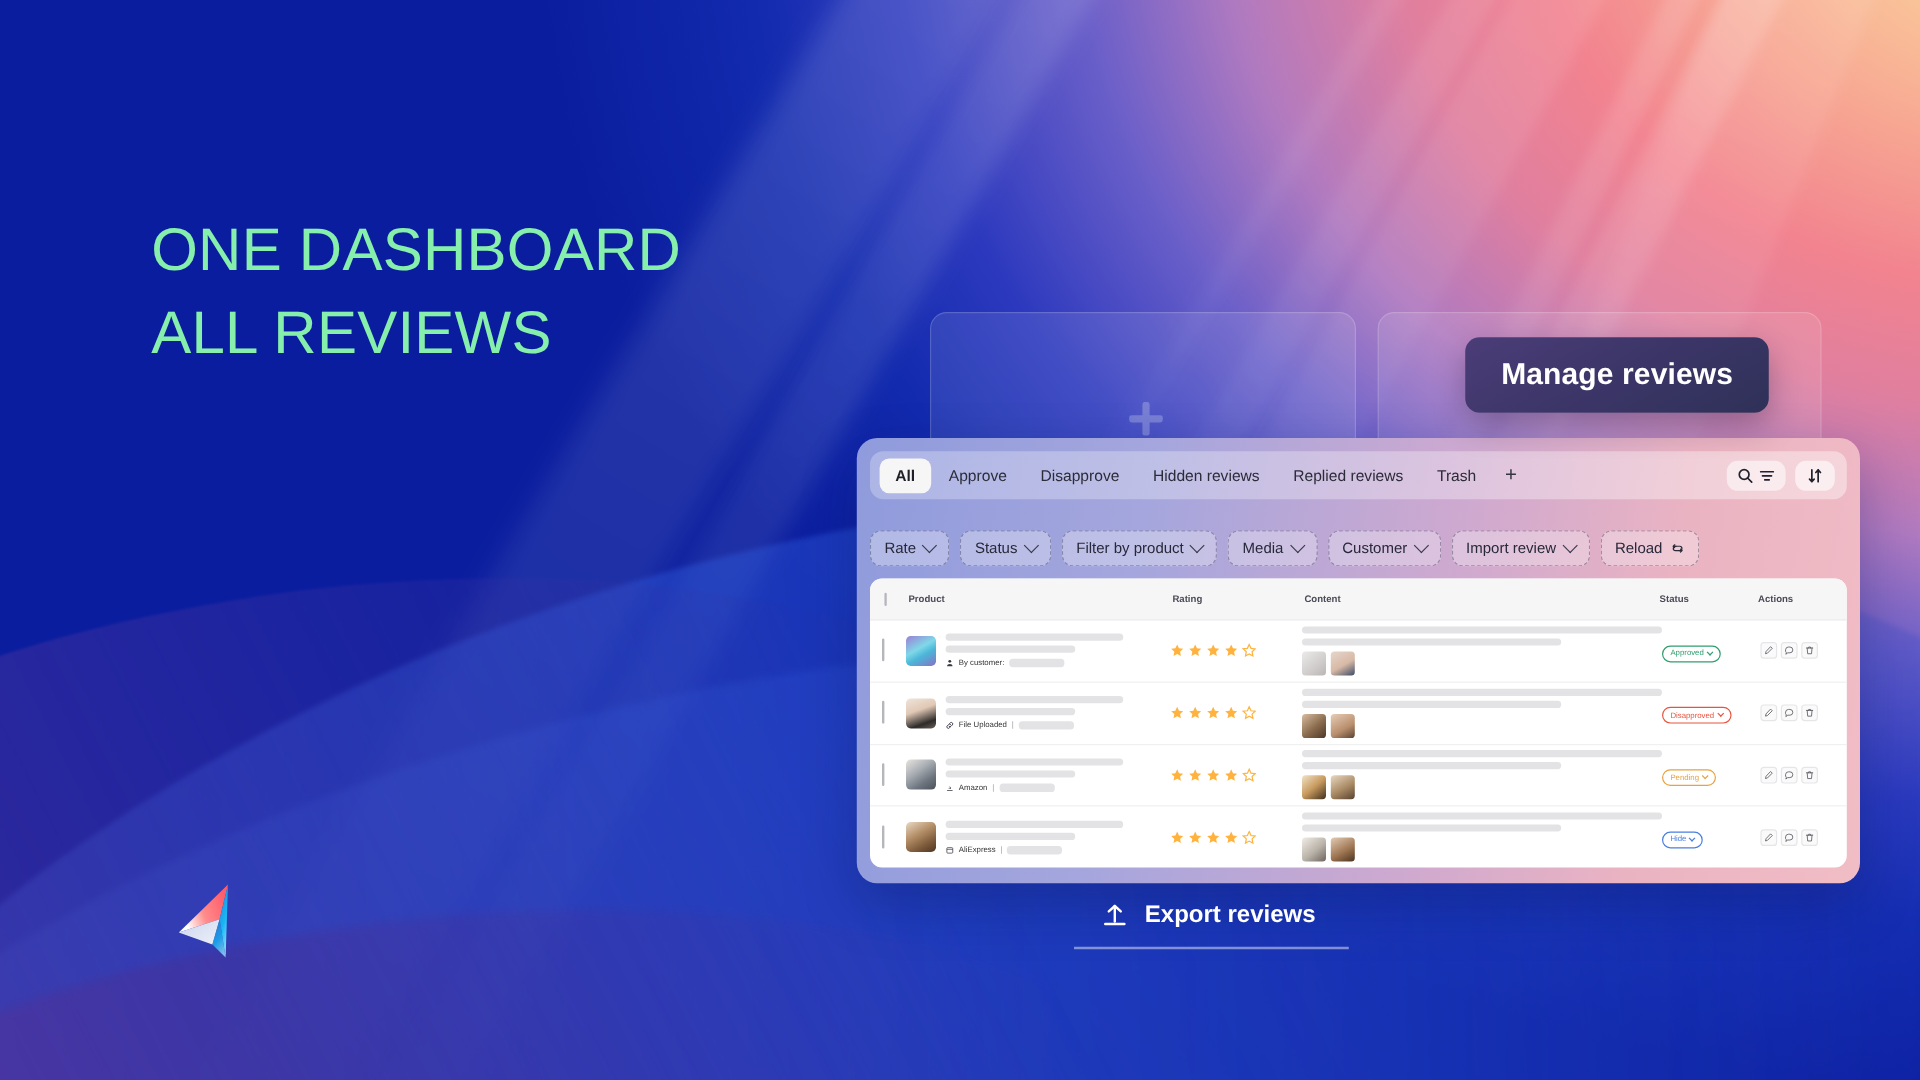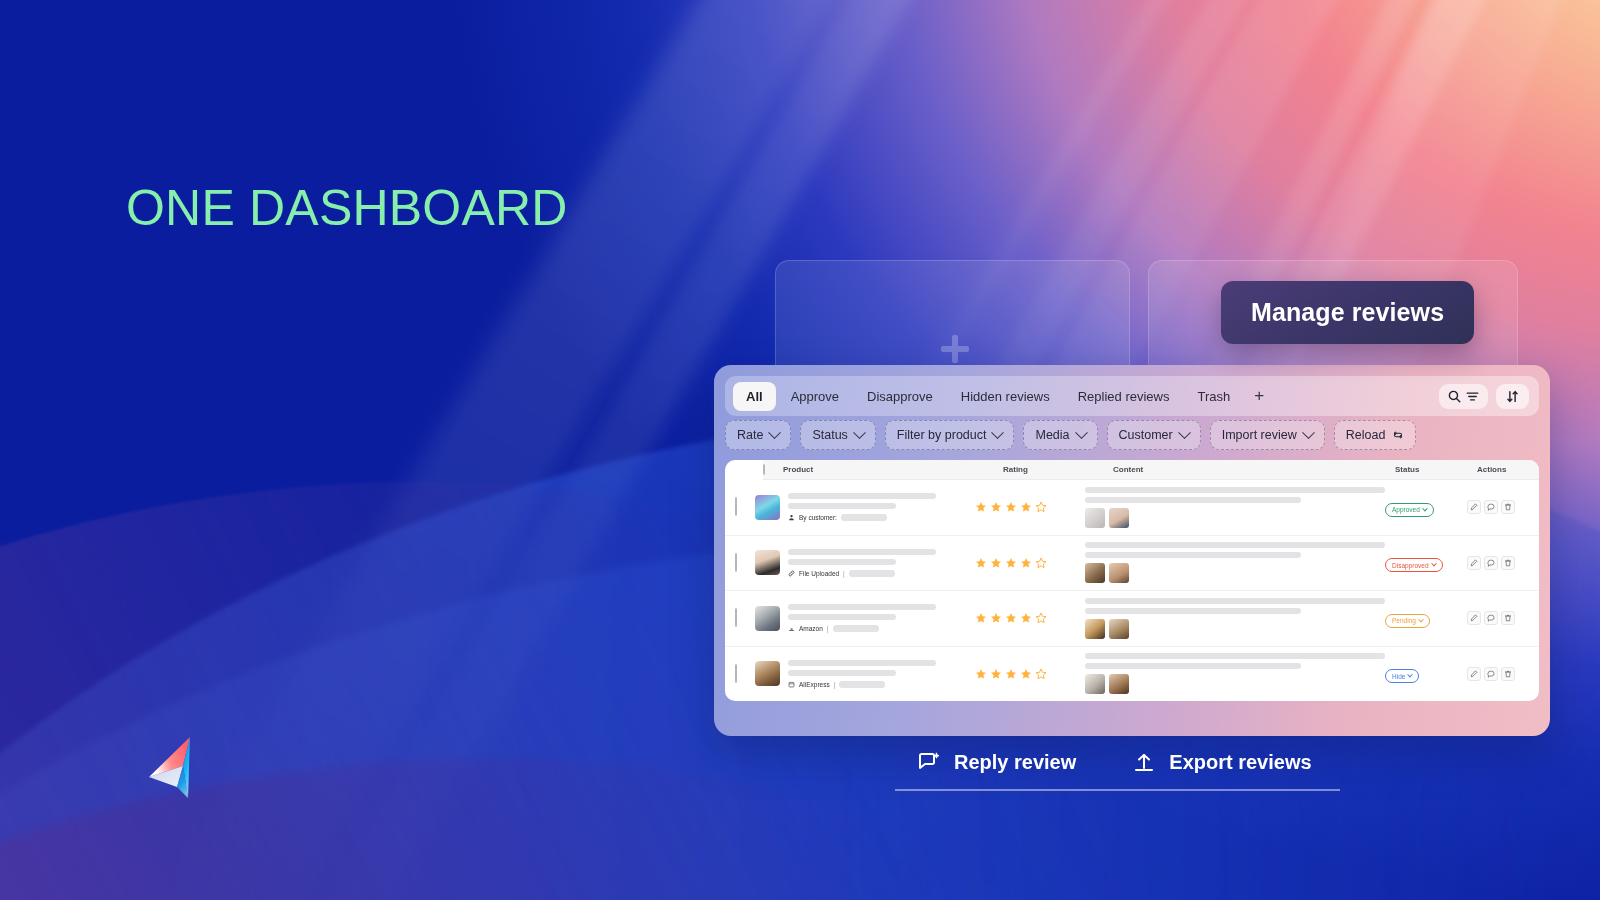--- a/index.html
+++ b/index.html
@@ -172,40 +172,40 @@
     display: flex; align-items: center; gap: 3px;
     background: rgba(255,255,255,.55); border-radius: 9px; padding: 5px 8px;
   }
   .icon-btn {
     background: rgba(255,255,255,.60); border-radius: 9px;
     padding: 5px 9px; display: flex; align-items: center; cursor: pointer;
   }
   .ic { width: 15px; height: 15px; display: block; }
 
   
-  .filterbar { display: flex; align-items: center; gap: 9px; margin-top: 4px; }
+  .filterbar { display: flex; align-items: center; gap: 9px; margin-top: 26px; }
   .chip {
     display: flex; align-items: center; gap: 7px;
     font-size: 12.5px; color: #28283a;
     border: 1px dashed rgba(60,60,90,.42);
     background: rgba(255,255,255,.30);
     border-radius: 9px; padding: 7px 11px; cursor: pointer; white-space: nowrap;
   }
   .chev { width: 9px; height: 9px; border-right: 1.6px solid #3a3a4c; border-bottom: 1.6px solid #3a3a4c;
           transform: rotate(45deg) translate(-2px,-2px); }
 
   
   .table {
     margin-top: 10px; background: #fff; border-radius: 10px;
     height: 241px; overflow: hidden; display: flex; flex-direction: column;
   }
   .thead {
-    display: flex; align-items: center; height: 20px;
+    display: flex; align-items: center; height: 35px;
     background: #f6f6f7; border-bottom: 1px solid #ececee;
-    font-size: 8px; color: #4b4b57; font-weight: 600; padding: 0 0; margin-left: 38px;
+    font-size: 8px; color: #4b4b57; font-weight: 600; padding: 0 12px;
   }
   .row {
     display: flex; align-items: center; flex: 1;
     border-bottom: 1px solid #f0f0f1; padding: 0 10px;
   }
   .row:last-child { border-bottom: none; }
 
   .c-check { width: 20px; flex: none; }
   .c-prod  { width: 220px; flex: none; display: flex; align-items: center; gap: 8px; }
   .c-rate  { width: 110px; flex: none; }
@@ -279,20 +279,21 @@
   <div class="streak-long2"></div>
   <div class="swoosh"></div>
   <div class="swoosh2"></div>
   <div class="purple-curve"></div>
   <div class="purple-curve2"></div>
 </div>
 
 <div class="left-copy">
   <h1 class="headline">
     <span class="l">ONE DASHBOARD</span>
+    <span class="l">ALL REVIEWS</span>
   </h1>
 </div>
 
 <div class="logo-wrap">
   <svg class="logo-mark" viewBox="0 0 74 68">
     <defs>
       <linearGradient id="lgA" x1="0%" y1="40%" x2="85%" y2="10%">
         <stop offset="0%" stop-color="#ffffff"></stop>
         <stop offset="45%" stop-color="#ff8c8c"></stop>
         <stop offset="100%" stop-color="#ff5f6d"></stop>
@@ -700,26 +701,19 @@
         </div>
       </div>
 
     </div>
   </div>
 </div>
 
 <div class="features">
   <div class="feat">
     <svg viewBox="0 0 24 24" fill="none" stroke="#fff" stroke-width="2" stroke-linecap="round" stroke-linejoin="round">
-      <path d="M3 5.5A1.5 1.5 0 0 1 4.5 4h11A1.5 1.5 0 0 1 17 5.5v7A1.5 1.5 0 0 1 15.5 14H8l-5 4z"></path>
-      <path d="M19.5 3.2l.7 1.8 1.8.7-1.8.7-.7 1.8-.7-1.8-1.8-.7 1.8-.7z" fill="#fff" stroke-width="1"></path>
-    </svg>
-    <span>Reply review</span>
-  </div>
-  <div class="feat">
-    <svg viewBox="0 0 24 24" fill="none" stroke="#fff" stroke-width="2" stroke-linecap="round" stroke-linejoin="round">
       <path d="M12 18V5"></path>
         <path d="M7 9.5l5-4.5 5 4.5"></path>
         <path d="M4 20h16"></path>
     </svg>
     <span>Export reviews</span>
   </div>
 </div>
 
 </body></html>

